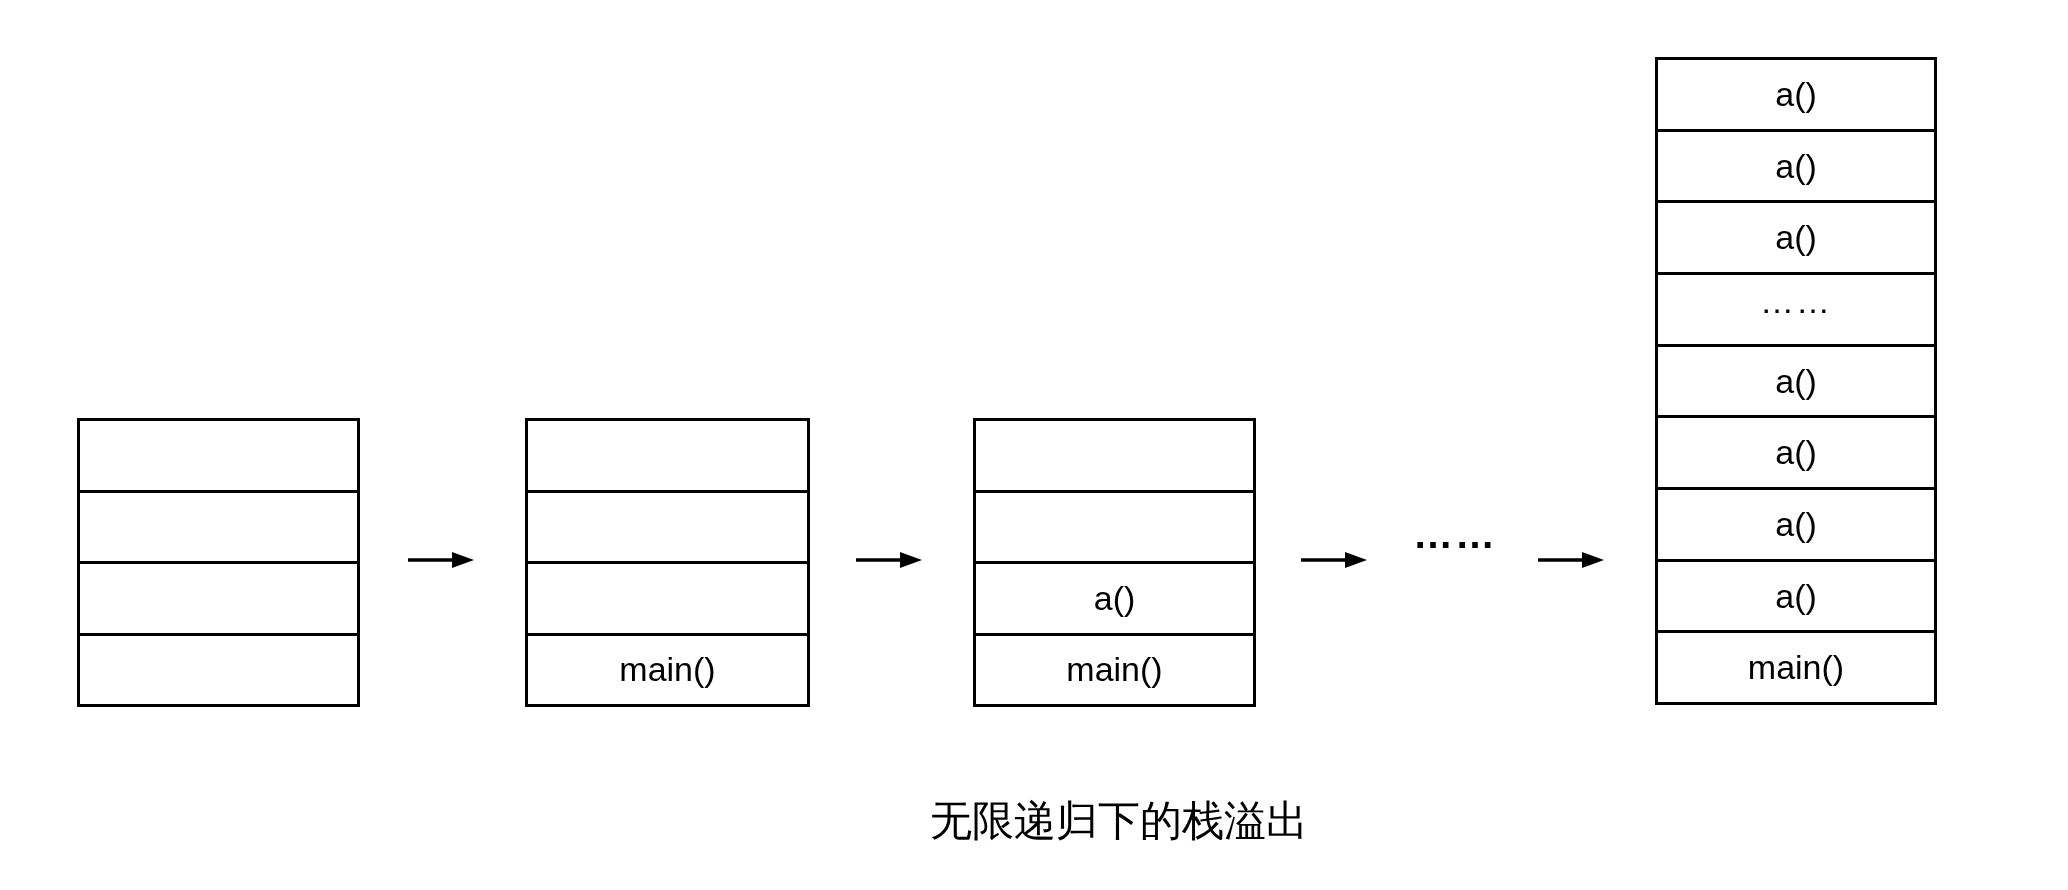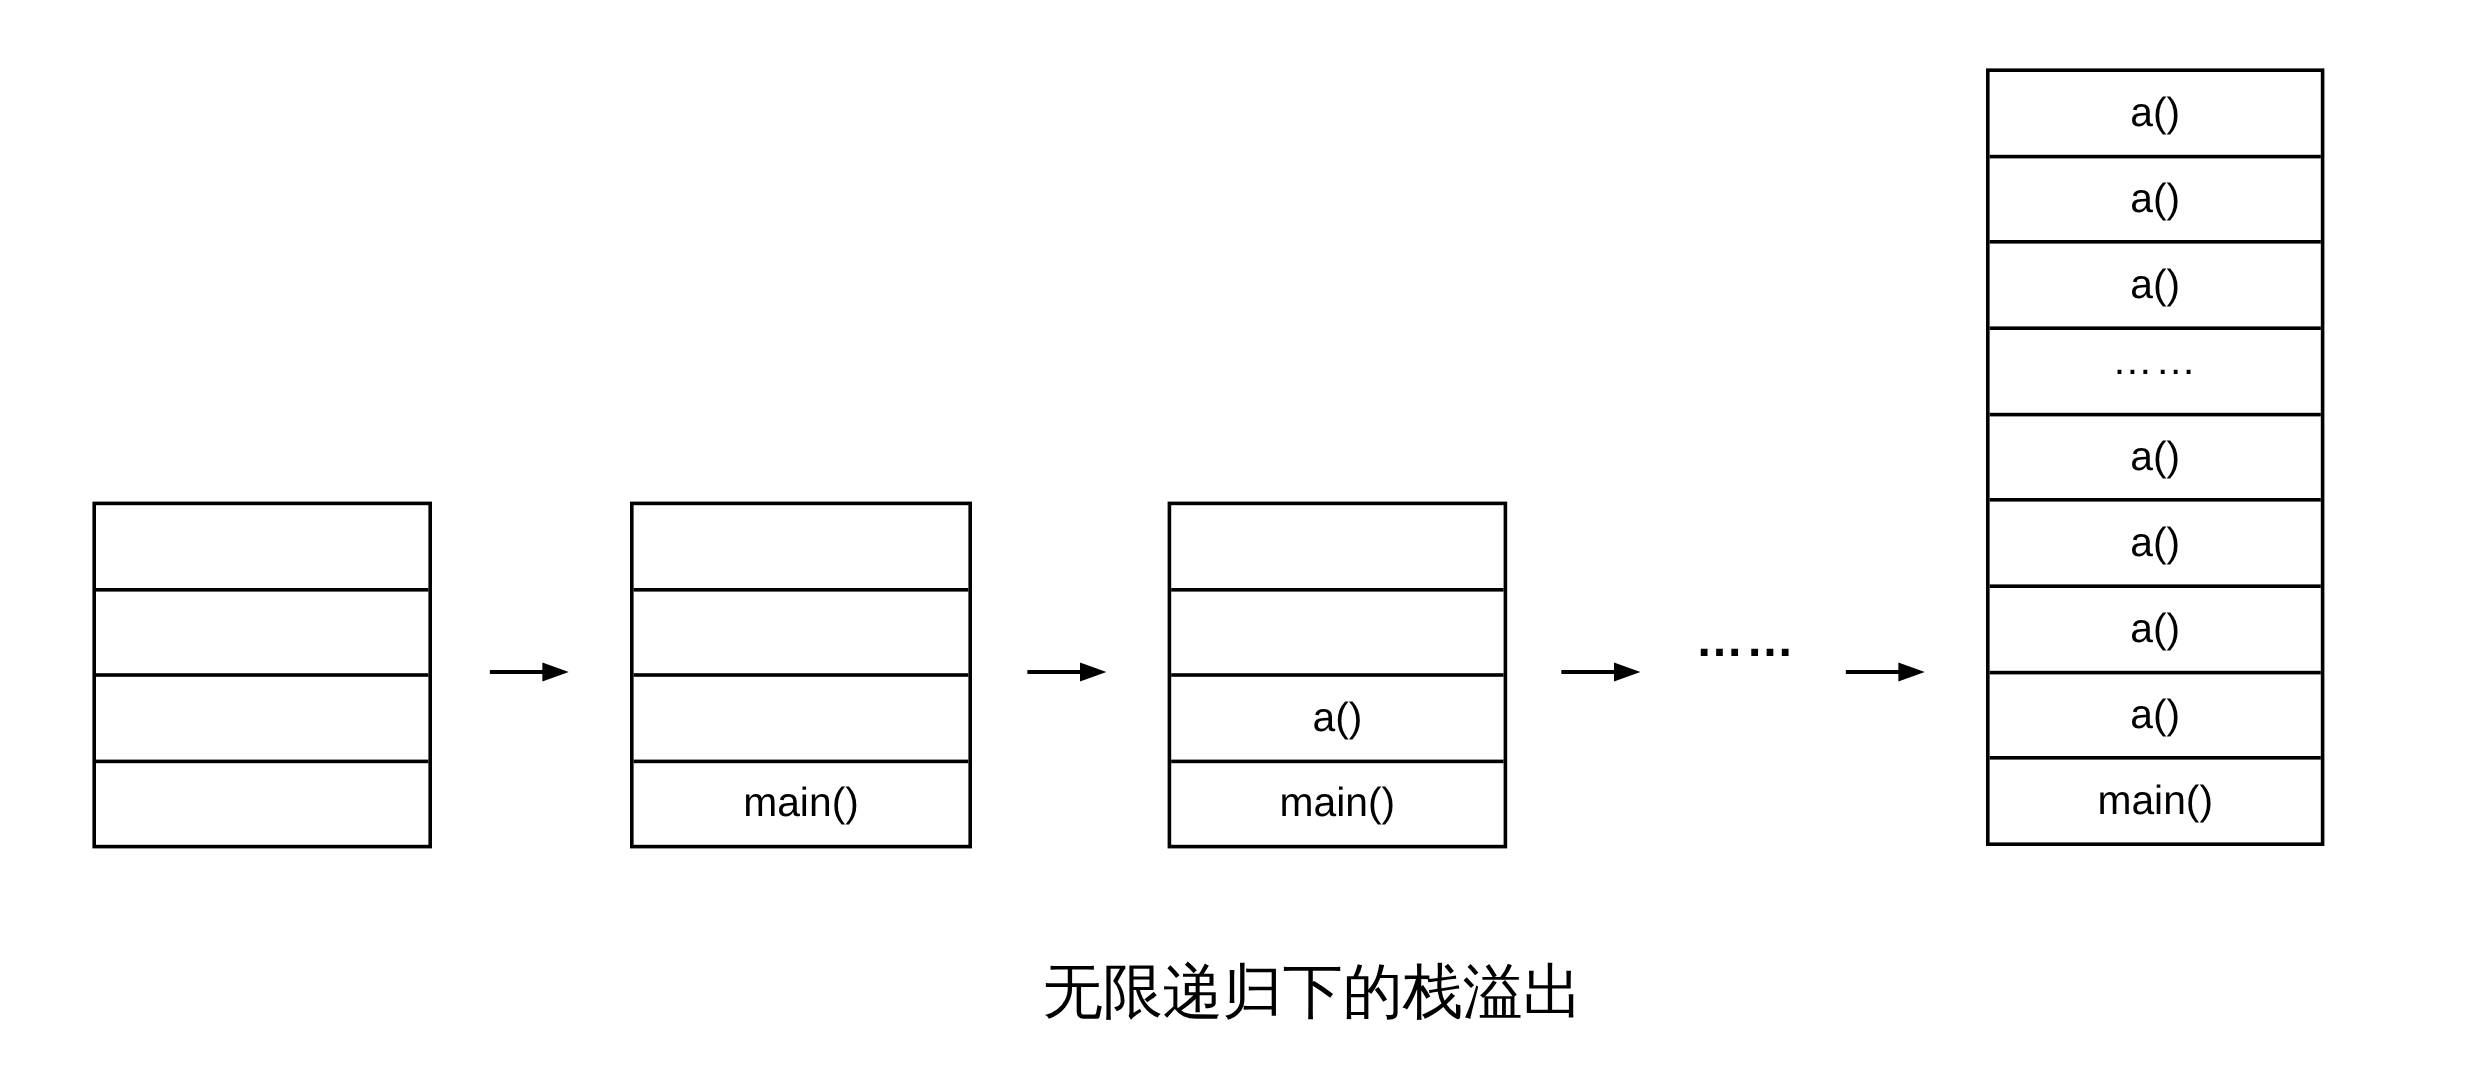--- a/index.html
+++ b/index.html
@@ -69,21 +69,22 @@
     letter-spacing: 2px;
     color: #000000;
     white-space: nowrap;
   }
   .flow-ellipsis > span { transform: translateY(-6px); display: inline-block; }
   .caption {
     position: absolute;
     left: 869px;
     top: 793px;
     width: 500px;
-    font-size: 50px;
+    text-align: center;
+    font-size: 42px;
     color: #000000;
     white-space: nowrap;
   }
 </style>
 </head>
 <body>
 
 <div class="canvas">
 
   <div class="stack stack-1">

